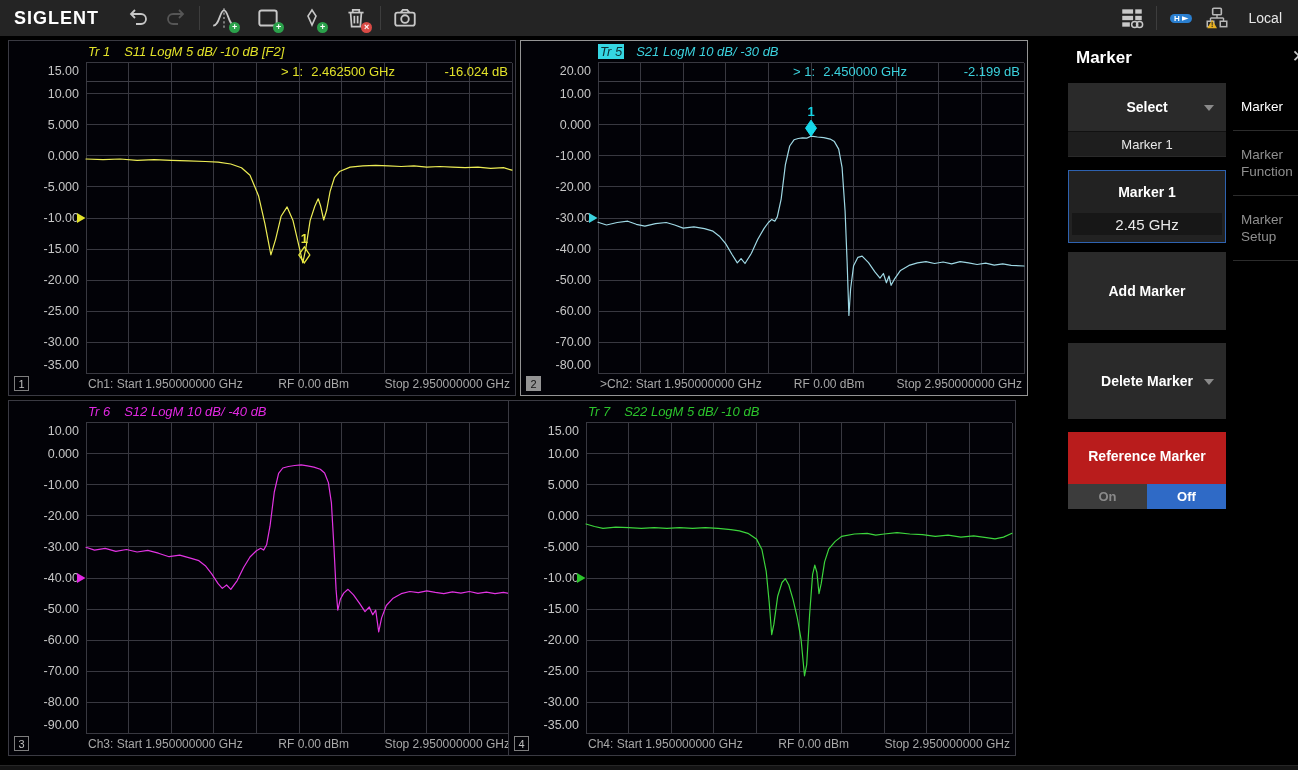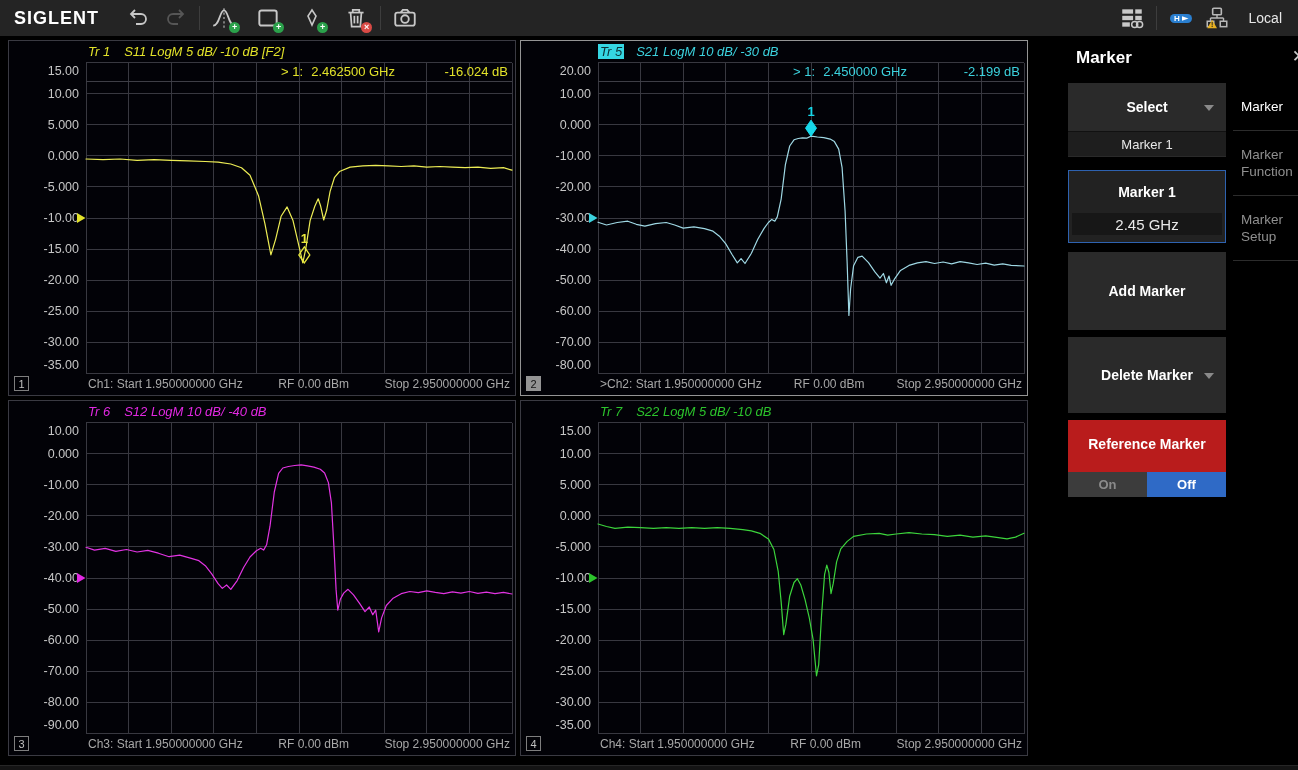--- a/index.html
+++ b/index.html
@@ -24,21 +24,21 @@
   .topbar-right { margin-left:auto; display:flex; align-items:center;
     padding-right:16px; }
   .local { color:#e8e8e8; font-size:14px; margin-left:14px; }
 
   
   .plots { position:absolute; left:8px; top:40px; width:1022px; height:717px; }
   .win { position:absolute; width:508px; height:356px; background:#020207;
     border:1px solid #3a3a42; }
   .win.active { border-color:#949494; }
   .win1 { left:0; top:0; } .win2 { left:512px; top:0; }
-  .win3 { left:0; top:360px; } .win4 { left:512px; top:360px; }
+  .win3 { left:0; top:360px; } .win4 { left:500px; top:360px; }
   .win-header { position:absolute; left:77px; top:1px; height:19px;
     display:flex; align-items:center; font-size:13px; white-space:nowrap;font-style:italic; }
   .tr-name { margin-right:12px; padding:0 2px; }
   .tr-name.badge-cyan { background:#35d6e2; color:#0b2e34; }
   .c-yellow { color:#e2e22a; } .c-cyan { color:#3cd2de; }
   .c-magenta { color:#e228e2; } .c-green { color:#2cc42c; }
   .plot-svg { position:absolute; left:0; top:21px; }
   .readout { position:absolute; left:77px; top:21px; width:426px; height:20px;
     border-bottom:1px solid #3e3e46; display:flex; align-items:center;
     justify-content:flex-end; gap:8px; font-size:13px; padding-right:4px; }
@@ -68,21 +68,21 @@
   .select-card .top { height:48px; display:flex; align-items:center;
     justify-content:center; position:relative; }
   .select-card .sub { height:25px; background:#1e1e1e; display:flex;
     align-items:center; justify-content:center; font-size:13px; color:#e8e8e8;
     border-top:1px solid #111; }
   .m1-card { height:73px; margin-bottom:9px; background:#222;
     border:1px solid #2e62b0; }
   .m1-card .top { height:42px; display:flex; align-items:center; justify-content:center; }
   .m1-card .sub { margin:0 3px; height:22px; background:#171717; display:flex;
     align-items:center; justify-content:center; font-size:15px; color:#e8e8e8; }
-  .btn-card { height:78px; margin-bottom:7px; display:flex; align-items:center;
+  .btn-card { height:78px; margin-bottom:13px; display:flex; align-items:center;
     justify-content:center; cursor:pointer; }
   .delete-card { height:76px; }
   .ref-card { height:77px; margin-bottom:8px; background:#b91c1c; }
   .ref-card .main-lbl { padding-top:16px; }
   .toggle { position:absolute; left:0; bottom:0; width:100%; height:25px; display:flex; }
   .toggle .on { flex:1; background:#3c3c3c; color:#8a8a8a; font-weight:bold;
     font-size:13px; display:flex; align-items:center; justify-content:center;
     cursor:pointer; }
   .toggle .off { flex:1; background:#2f6ac6; color:#fff; font-weight:bold;
     font-size:13px; display:flex; align-items:center; justify-content:center;

